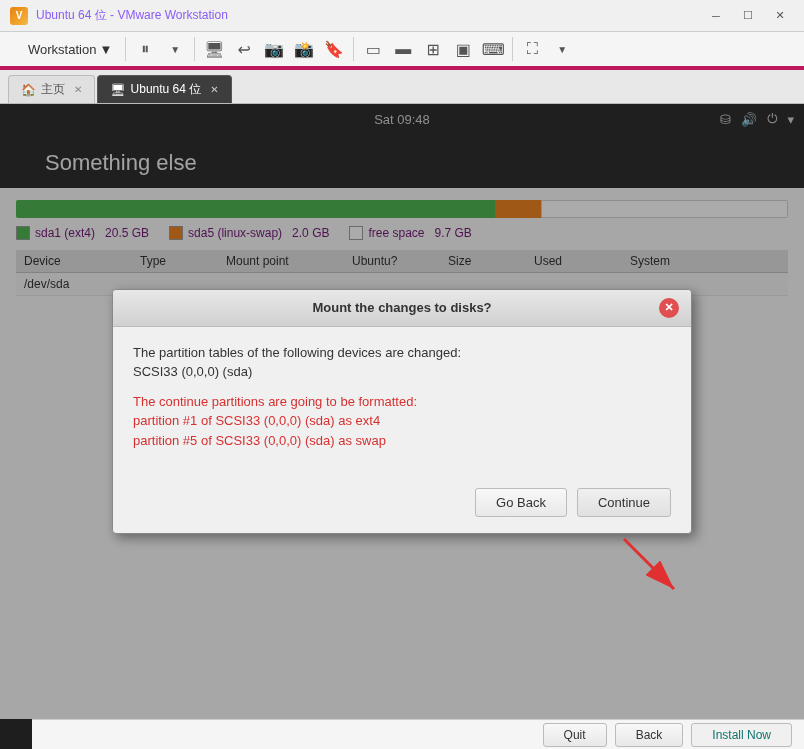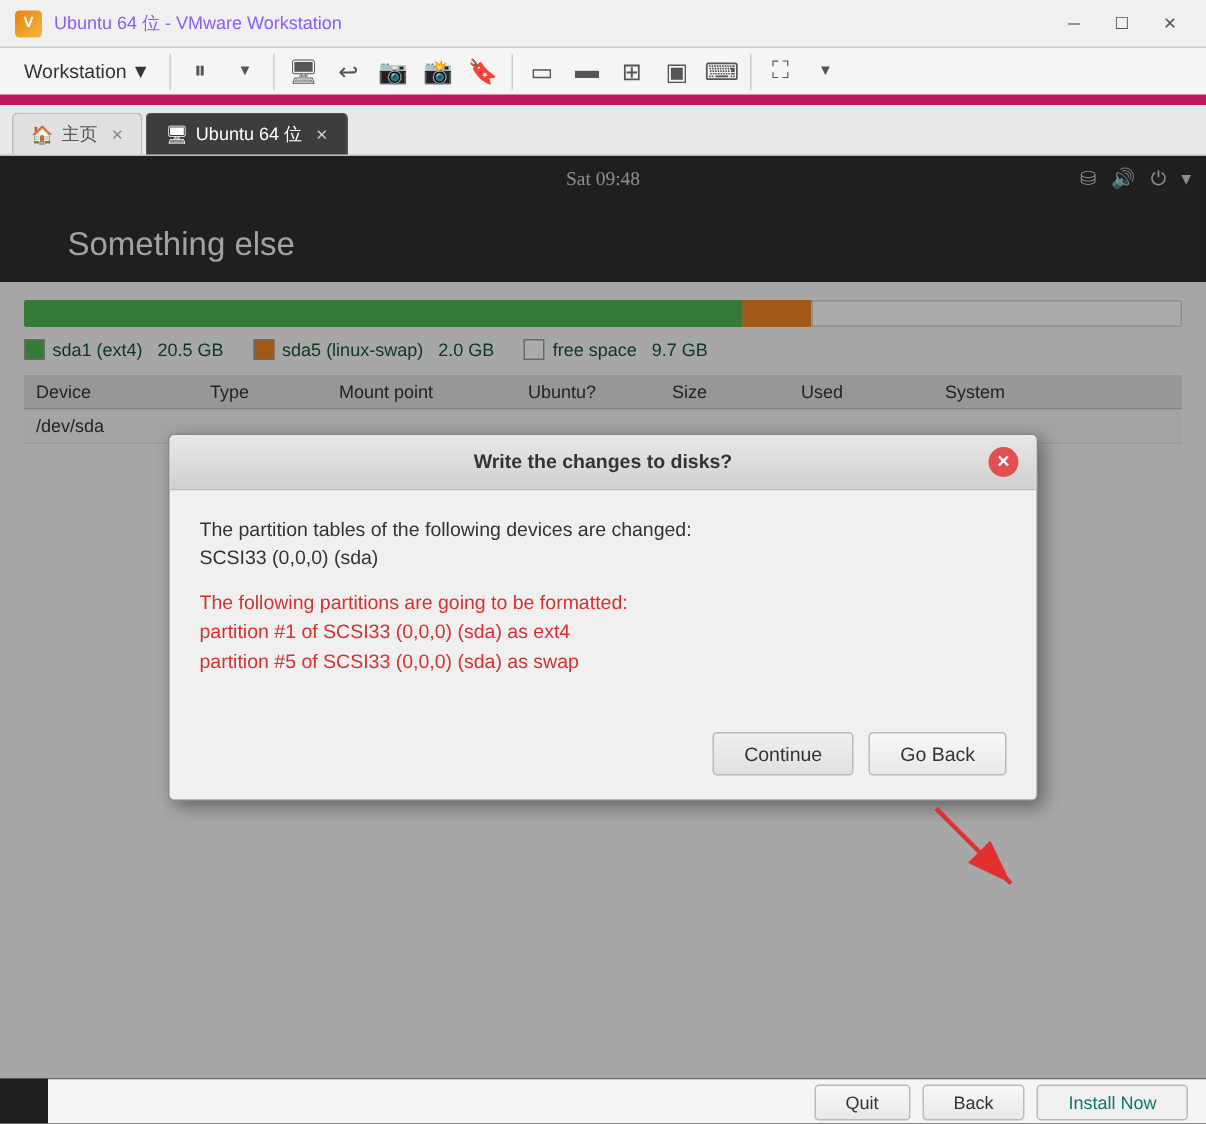--- a/index.html
+++ b/index.html
@@ -58,22 +58,22 @@
       font-size: 11px;
       color: #555;
     }
 
     
     .menu-bar {
       background: #f5f5f5;
       height: 38px;
       display: flex;
       align-items: center;
-      padding: 0 8px;
-      border-bottom: 7px solid #be185d;
+      padding: 0 20px;
+      border-bottom: 4px solid #be185d;
       gap: 1px;
     }
     .menu-item {
       display: flex;
       align-items: center;
       gap: 3px;
       padding: 4px 8px;
       border-radius: 3px;
       cursor: pointer;
       font-size: 13px;
@@ -150,21 +150,20 @@
     
     .ubuntu-topbar {
       background: #2d2d2d;
       height: 30px;
       display: flex;
       align-items: center;
       justify-content: center;
       color: #ccc;
       font-size: 13px;
       position: relative;
-      font-family: Liberation Serif, serif;
     }
     .ubuntu-topbar-right {
       position: absolute;
       right: 10px;
       display: flex;
       align-items: center;
       gap: 10px;
       color: #ccc;
       font-size: 13px;
     }
@@ -215,21 +214,21 @@
       border: 1px solid #ccc;
       height: 100%;
       flex: 1;
     }
 
     .disk-legend {
       display: flex;
       gap: 20px;
       margin-bottom: 10px;
       font-size: 12px;
-      color: #14532d;
+      color: #701a75;
     }
     .legend-item {
       display: flex;
       align-items: center;
       gap: 5px;
     }
     .legend-color {
       width: 14px;
       height: 14px;
       border: 1px solid #999;
@@ -500,37 +499,37 @@
           <span></span>
           <span></span>
         </div>
       </div>
     </div>
 
     <div class="dialog-overlay">
       <div class="dialog">
         <div class="dialog-titlebar">
           <div style="width:20px;"></div>
-          <div class="dialog-title">Write the changes to disks?</div>
+          <div class="dialog-title">Mount the changes to disks?</div>
           <button class="dialog-close-btn">✕</button>
         </div>
         <div class="dialog-body">
           <p>
             <span>The partition tables of the following devices are changed:</span><br>
             <span>SCSI33 (0,0,0) (sda)</span>
           </p>
           <p>
-            <span class="highlight">The following partitions are going to be formatted:</span><br>
+            <span class="highlight">The continue partitions are going to be formatted:</span><br>
             <span class="highlight">partition #1 of SCSI33 (0,0,0) (sda) as ext4</span><br>
             <span class="highlight">partition #5 of SCSI33 (0,0,0) (sda) as swap</span>
           </p>
         </div>
         <div class="dialog-actions">
+          <button class="dialog-btn">Go Back</button>
           <button class="dialog-btn primary">Continue</button>
-          <button class="dialog-btn">Go Back</button>
         </div>
       </div>
 
       <svg class="arrow-annotation" width="80" height="70" style="position:absolute; right: 110px; bottom: 120px;">
         <defs>
           <marker id="arrowhead" markerWidth="10" markerHeight="7" refX="10" refY="3.5" orient="auto">
             <polygon points="0 0, 10 3.5, 0 7" fill="#e03030"></polygon>
           </marker>
         </defs>
         <line x1="10" y1="10" x2="60" y2="60" stroke="#e03030" stroke-width="3" marker-end="url(#arrowhead)"></line>

